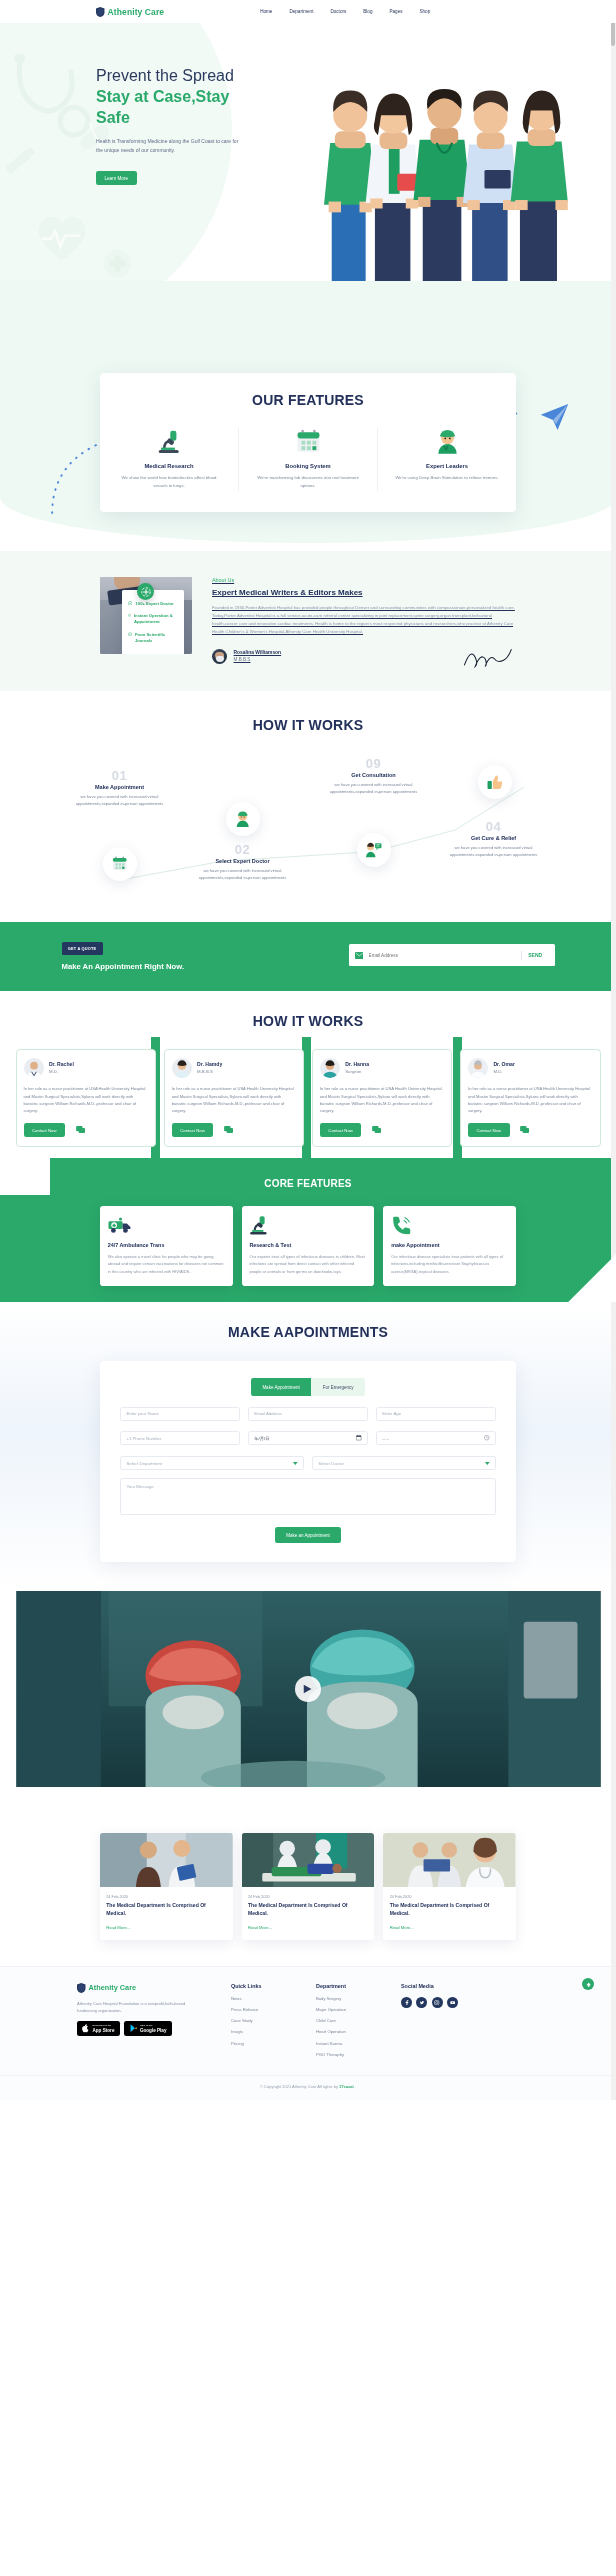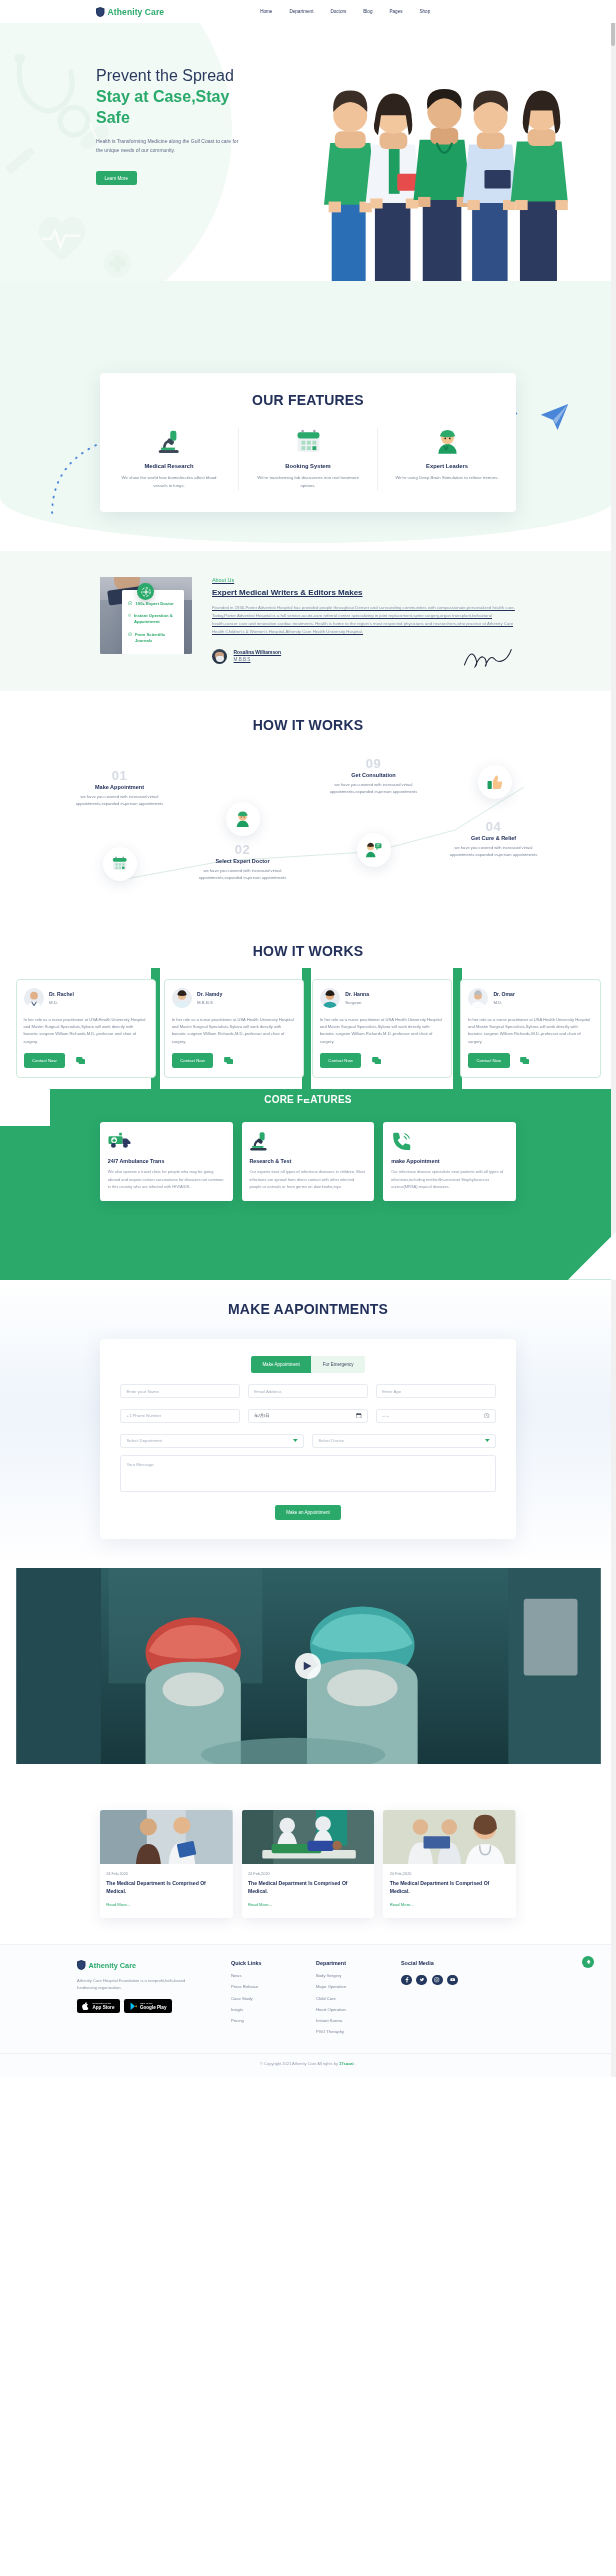--- a/index.html
+++ b/index.html
@@ -201,21 +201,21 @@
     padding: 4.6px 8.5px; border-radius: 2.3px; cursor: pointer; font-family: inherit;
   }
   .chat-ico { margin-left: 10.8px; }
   .docs-green-strip {
     position: absolute; background: #2aa96b; width: 9.2px; z-index: 1;
   }
 
   
   .core {
     position: relative; background: #2aa96b; margin-top: 10.8px;
-    padding: 5px 0 0; height: 191px;
+    padding: 20px 0 0; height: 144px;
   }
   .core-title { text-align:center; font-size: 10px; font-weight: bold; color: #fff; letter-spacing:0.2px; }
   .core-cards { display: flex; gap: 9.2px; width: 416px; margin: 17px auto 0; position: relative; z-index: 5; }
   .core-card {
     flex: 1; background: #fff; border-radius: 3.1px; padding: 9.2px 7.7px 10.8px;
     box-shadow: 0 3.9px 14px rgba(20,60,40,.13);
   }
   .core-ico { height: 20px; display:flex; align-items:center; }
   .core-name { margin-top: 7px; font-size: 5.4px; font-weight: bold; color: #22305a; }
   .core-desc { margin-top: 4.6px; font-size: 4px; line-height: 7.3px; color: #8a93a5; }
@@ -616,20 +616,37 @@
       </div>
       <div class="step-bubble s4b">
         <svg width="16" height="16" viewBox="0 0 30 30">
           <rect x="1" y="13" width="8" height="15" rx="1.5" fill="#1f9e62"></rect>
           <path d="M11 28 h12 q3 0 3.6-3 l2-8 q.6-3-2.4-3 h-7 l1.6-6 q.8-4-2.6-5 q-1.6-.4-2.4 1.4 l-4.8 9z" fill="#f6c48b"></path>
         </svg>
       </div>
     </div>
   </div>
 
+  <div class="quote-band">
+    <div class="quote-inner">
+      <div class="quote-left">
+        <span class="tag-quote">GET A QUOTE</span>
+        <div class="quote-h">Make An Appointment Right Now.</div>
+      </div>
+      <div class="subscribe">
+        <svg class="env" viewBox="0 0 22 18">
+          <rect x="0" y="0" width="22" height="18" rx="2" fill="#2aa96b"></rect>
+          <path d="M2 3 L11 10 L20 3" stroke="#fff" stroke-width="1.6" fill="none"></path>
+        </svg>
+        <input placeholder="Email Address" style="">
+        <div class="sub-div"></div>
+        <button class="send-btn">SEND</button>
+      </div>
+    </div>
+  </div>
 
   <div class="docs-wrap">
     <div class="section-title">HOW IT WORKS</div>
     <div class="docs-green-strip" style="left:151px; top:46px; height:131px;"></div>
     <div class="docs-green-strip" style="left:302px; top:46px; height:131px;"></div>
     <div class="docs-green-strip" style="left:453px; top:46px; height:131px;"></div>
     <div class="docs-row">
 
       <div class="doc-card">
         <div class="doc-top">

